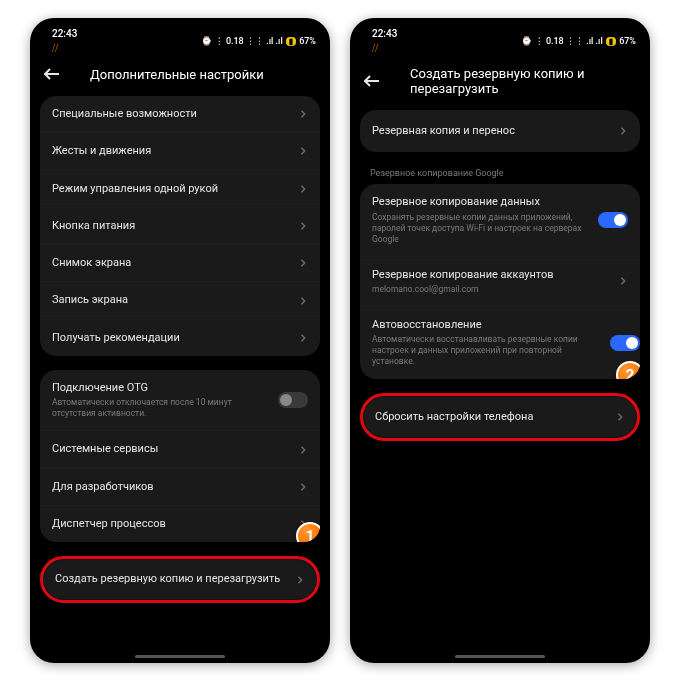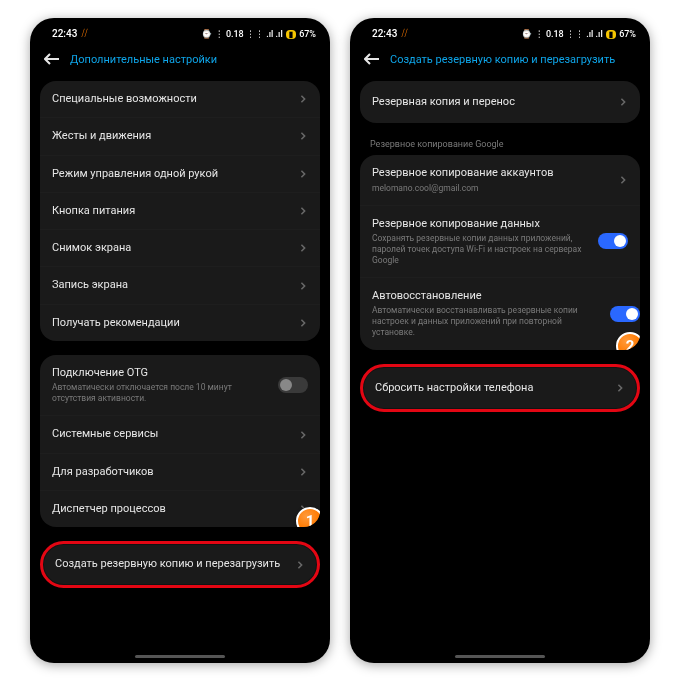--- a/index.html
+++ b/index.html
@@ -27,40 +27,40 @@
   
   .status-bar {
     display: flex;
     justify-content: space-between;
     align-items: center;
     padding: 10px 14px 6px 22px;
     font-size: 10px;
     color: #fff;
     font-weight: 500;
   }
-  .status-left { display: flex; align-items: flex-start; gap: 4px; }
+  .status-left { display: flex; align-items: flex-start; gap: 4px; flex-direction: column; }
   .status-left .dot { color: #ff7a00; font-size: 9px; }
   .status-right { display: flex; align-items: flex-end; gap: 3px; font-size: 9px; }
   .batt-pill {
     background: #f7c600; color: #000; border-radius: 4px;
     padding: 0 3px; font-size: 8px; font-weight: 700;
   }
   
   .page-header {
     display: flex;
     align-items: center;
     gap: 10px;
     padding: 6px 14px 14px 14px;
   }
   .back-icon {
     width: 16px; height: 16px;
     display: inline-flex; align-items: center; justify-content: center;
   }
   .back-icon svg { stroke: #e6e6e6; stroke-width: 2; fill: none; }
-  .page-title { font-size: 11px; color: #0ea5e9; font-weight: 400; }
+  .page-title { font-size: 13px; color: #ffffff; font-weight: 400; margin-left: 20px; }
   
   .group {
     margin: 0 10px 14px 10px;
     background: #1a1a1a;
     border-radius: 16px;
     overflow: hidden;
   }
   .row {
     display: flex;
     align-items: center;
@@ -304,38 +304,38 @@
           </svg>
         </span>
     </div>
   </div>
 
   <div class="section-label">Резервное копирование Google</div>
 
   <div class="group" style="position:relative;">
     <div class="row">
       <div class="row-body">
-        <div class="row-title">Резервное копирование аккаунтов</div>
-        <div class="row-sub">melomano.cool@gmail.com</div>
-      </div>
-      <span class="chevron">
-          <svg viewBox="0 0 10 10" width="8" height="8">
-            <path d="M3 1l4 4-4 4"></path>
-          </svg>
-        </span>
-    </div>
-    <div class="row">
-      <div class="row-body">
         <div class="row-title">Резервное копирование данных</div>
         <div class="row-sub">Сохранять резервные копии данных приложений, паролей точек доступа Wi-Fi и настроек на серверах Google</div>
       </div>
       <div class="row-toggle on"></div>
     </div>
     <div class="row">
       <div class="row-body">
+        <div class="row-title">Резервное копирование аккаунтов</div>
+        <div class="row-sub">melomano.cool@gmail.com</div>
+      </div>
+      <span class="chevron">
+          <svg viewBox="0 0 10 10" width="8" height="8">
+            <path d="M3 1l4 4-4 4"></path>
+          </svg>
+        </span>
+    </div>
+    <div class="row">
+      <div class="row-body">
         <div class="row-title">Автовосстановление</div>
         <div class="row-sub">Автоматически восстанавливать резервные копии настроек и данных приложений при повторной установке.</div>
       </div>
       <div class="row-toggle on" style="margin-right:-12px;"></div>
     </div>
     <div class="callout" style="right:-4px; bottom:-10px;">2</div>
   </div>
 
   <div class="group highlight">
     <div class="row" style="padding-top:14px;padding-bottom:14px;">

